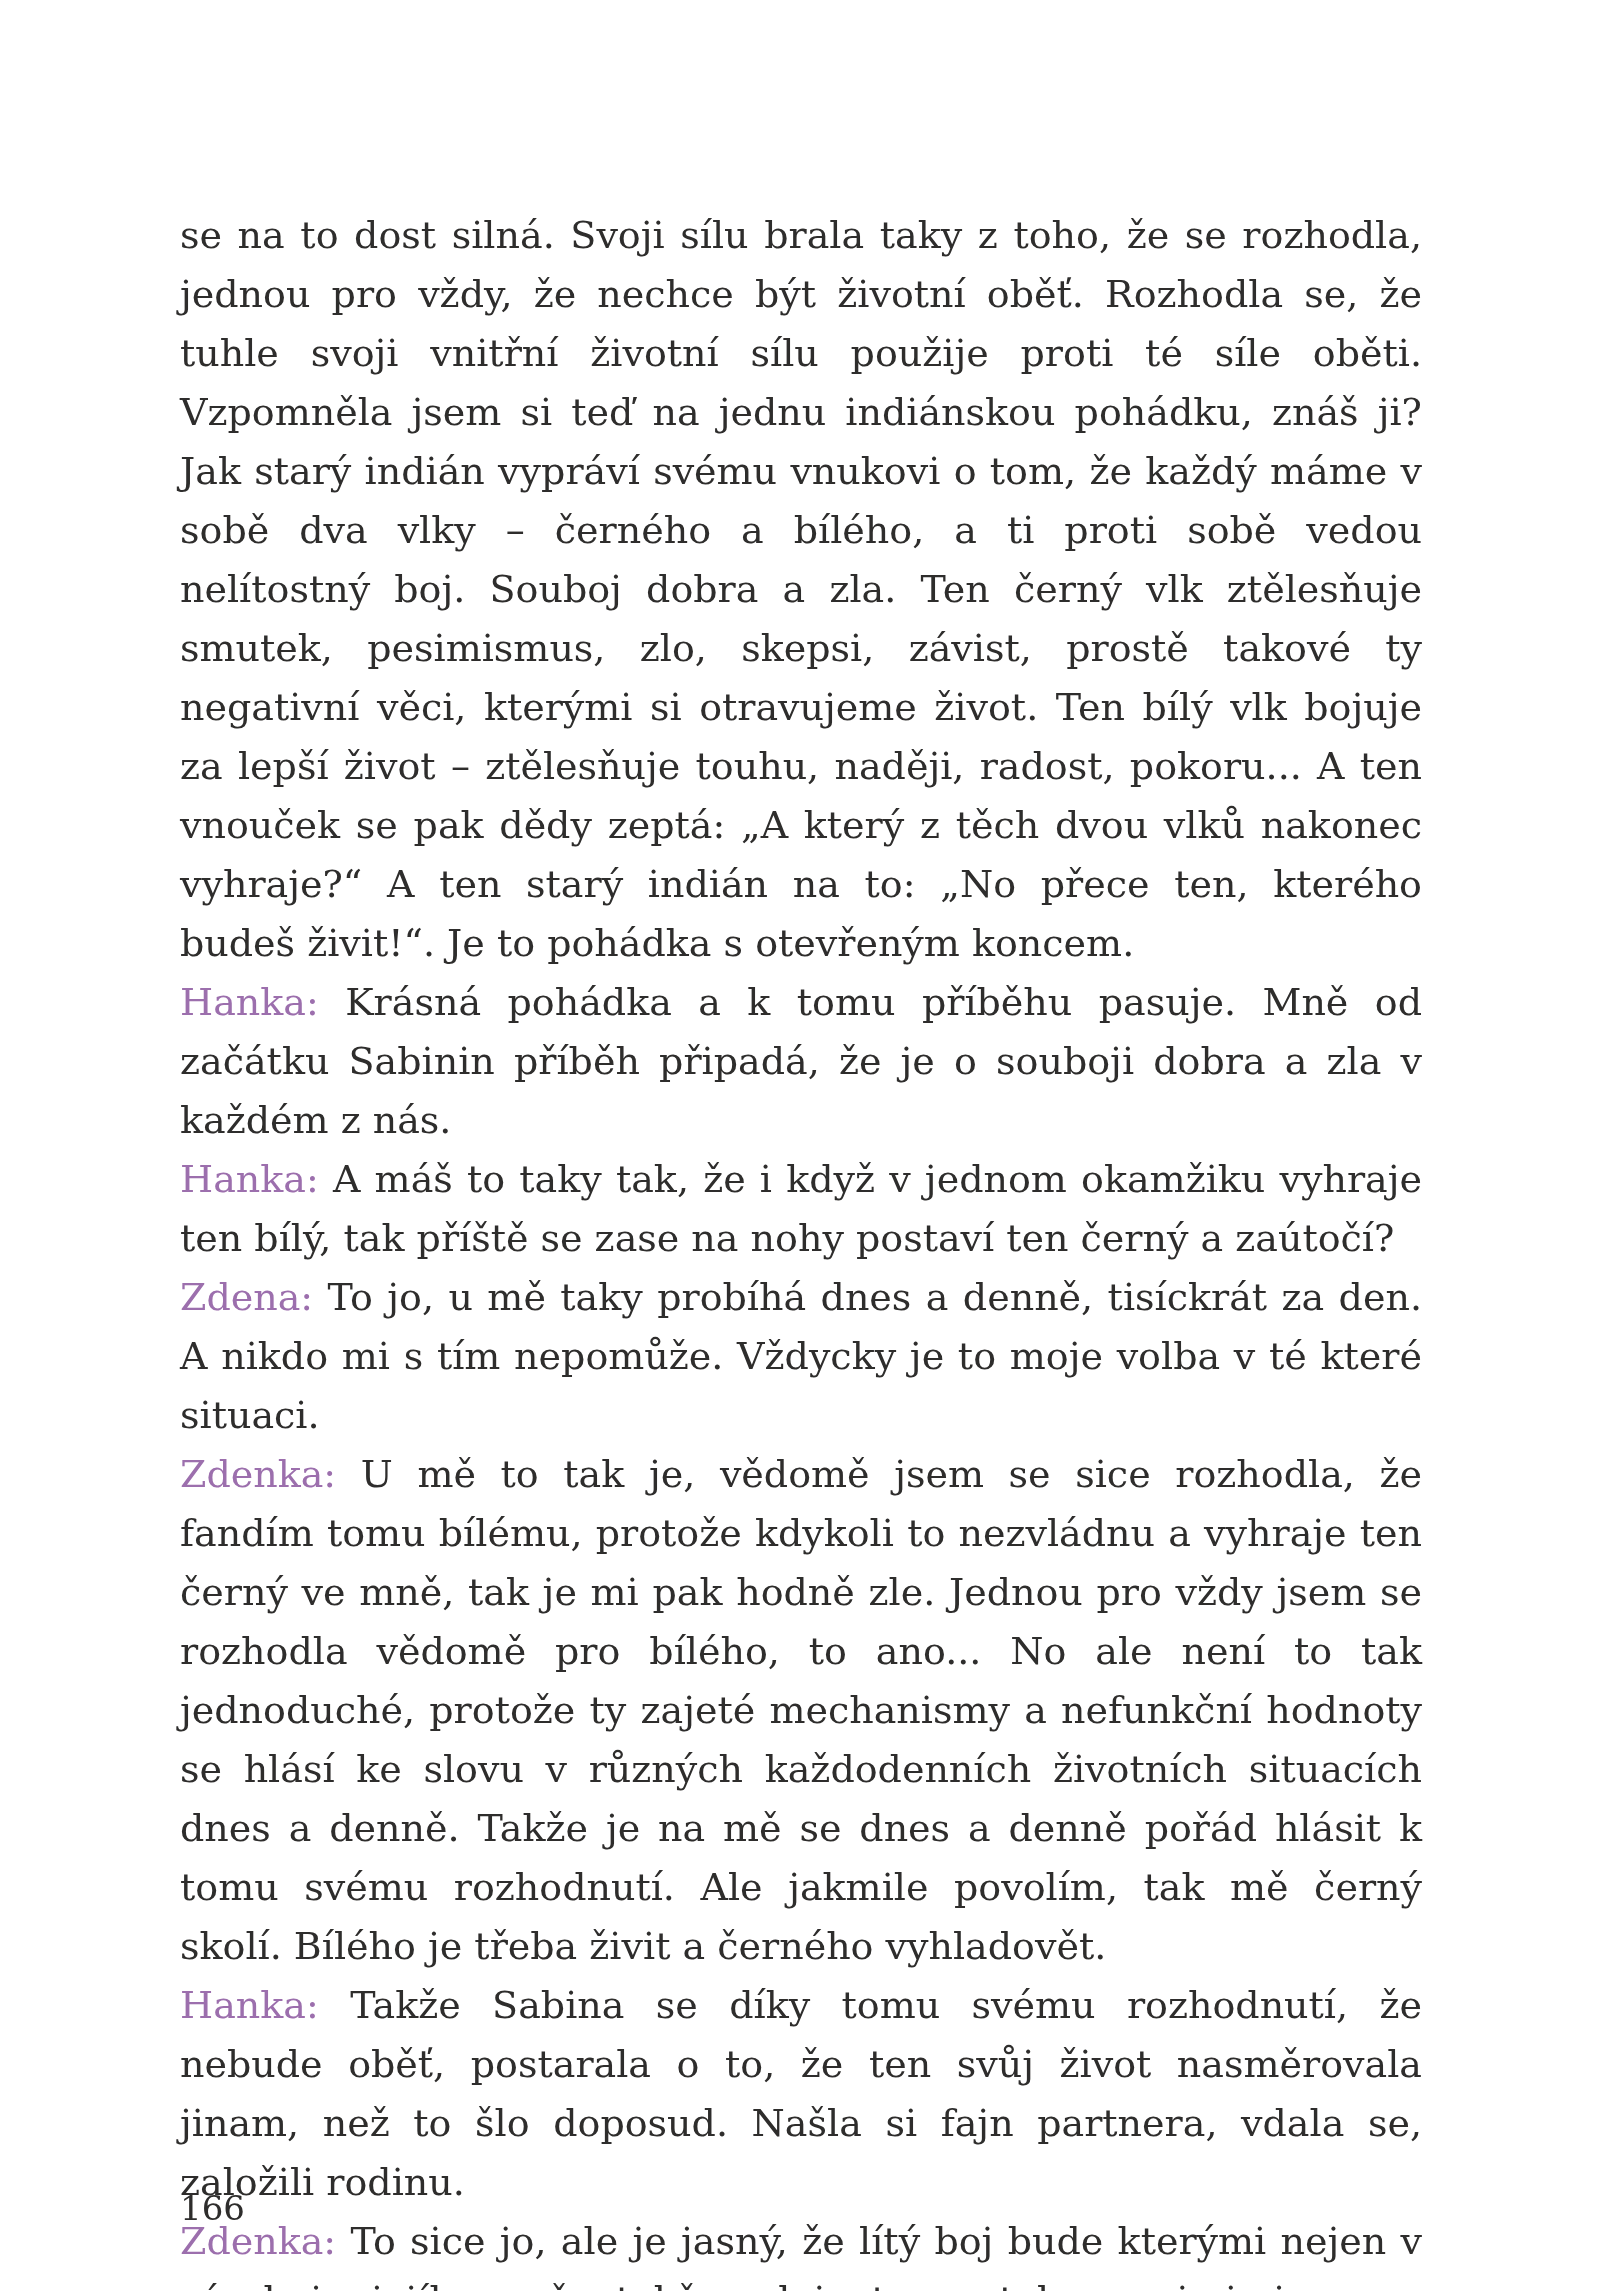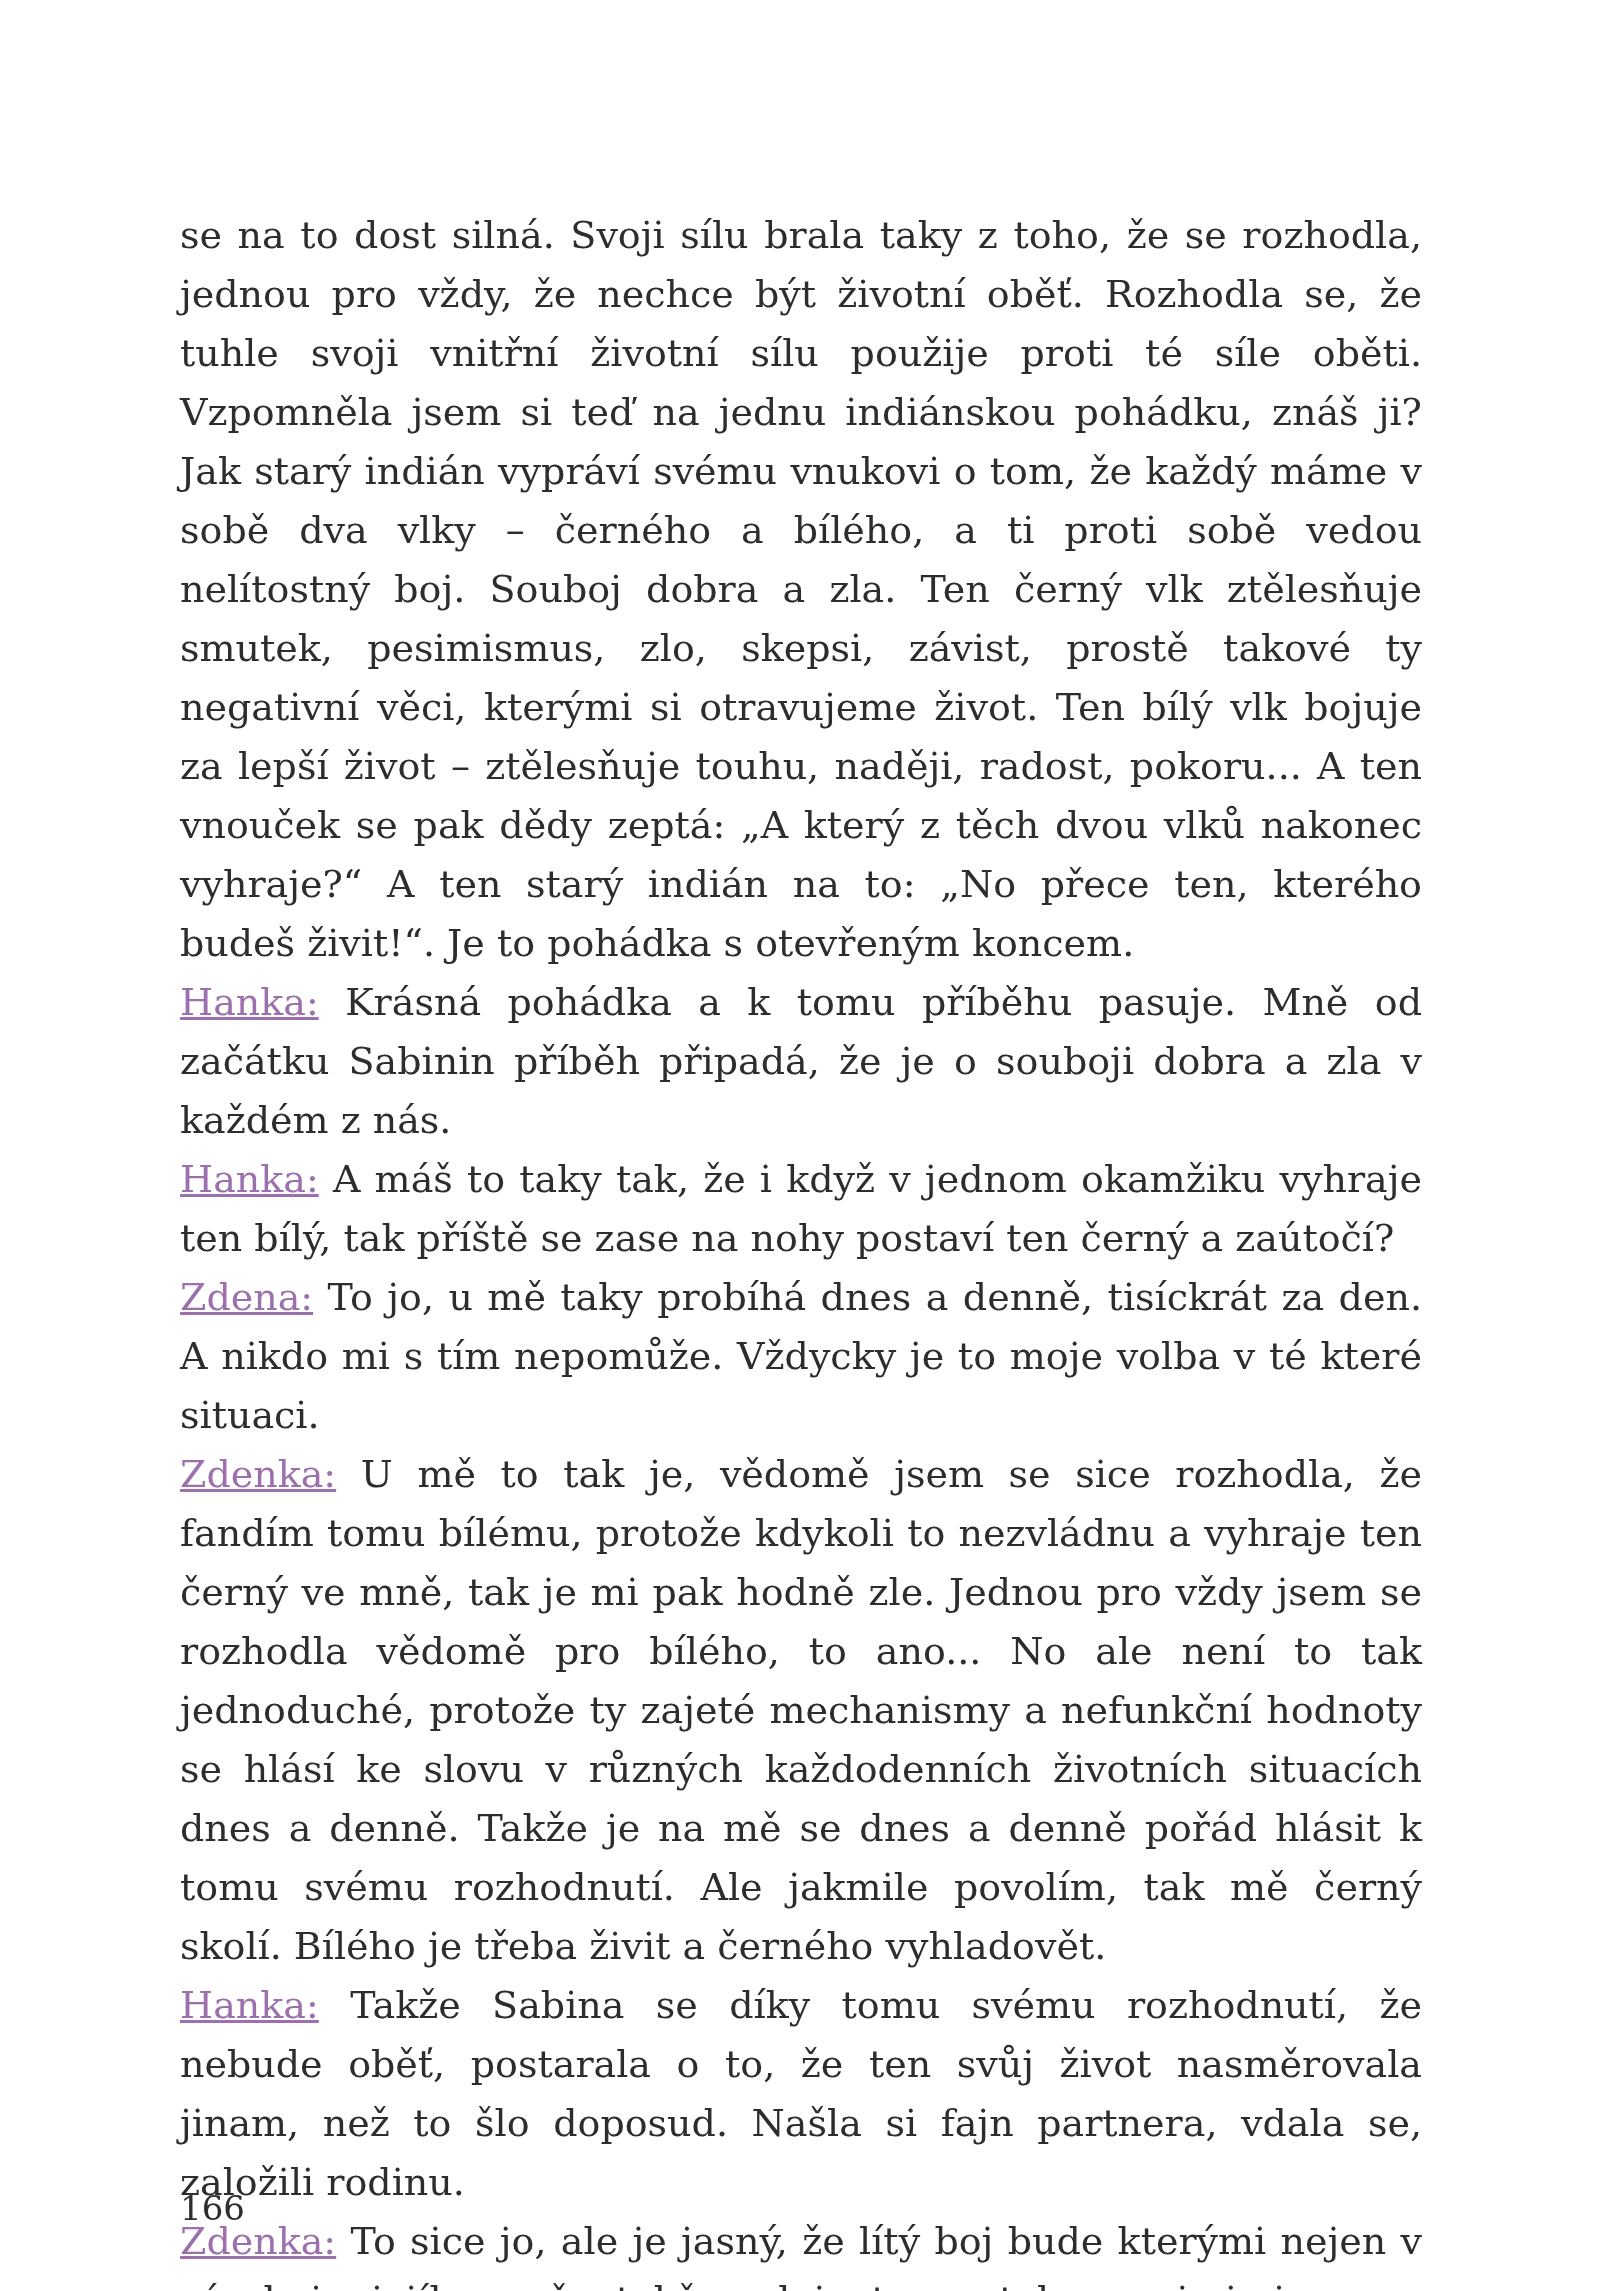--- a/index.html
+++ b/index.html
@@ -28,21 +28,20 @@
     font-size: 38px;
     line-height: 59px;
     text-align: justify;
   }
   .text-block p {
     margin: 0;
     padding: 0;
   }
   .speaker {
     color: #9c6fad;
-    text-decoration: underline;
   }
   .page-number {
     position: absolute;
     left: 180px;
     top: 2160px;
     font-size: 34px;
     line-height: 34px;
     color: #2e2d2c;
     text-align: left;
   }

